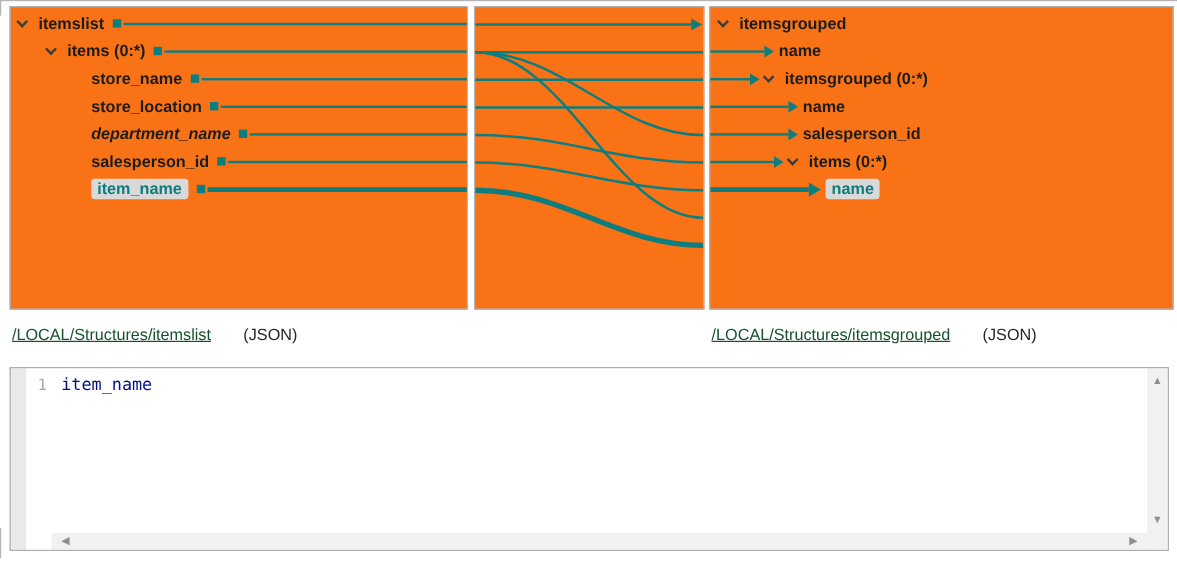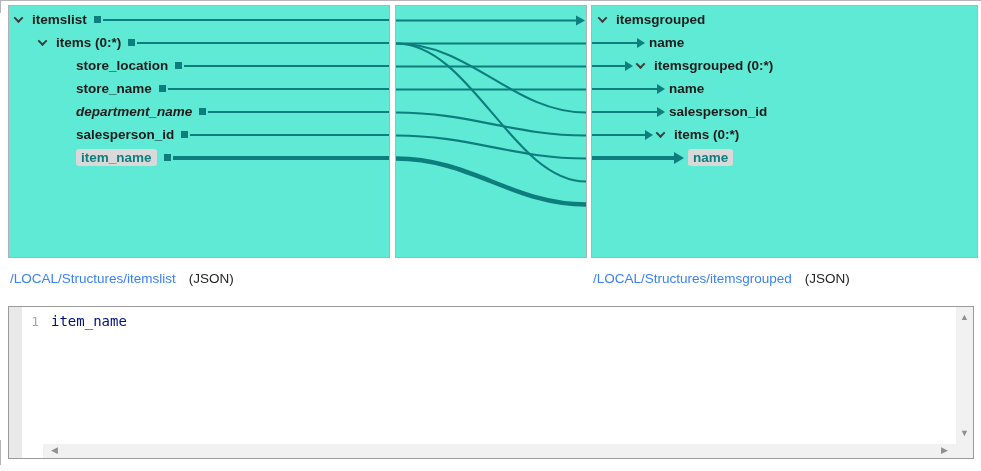--- a/index.html
+++ b/index.html
@@ -1,21 +1,21 @@
 <!DOCTYPE html>
 <html><head>
 <meta charset="utf-8">
 <style>
   * { margin:0; padding:0; box-sizing:border-box; }
   html,body { width:981px; height:471px; background:#fff; overflow:hidden;
               font-family:"Liberation Sans", sans-serif; }
   .edge { position:absolute; background:#b4b4b7; }
 
   
-  .panel { position:absolute; top:5px; height:253px; border:1px solid #b2b2b5; background:#5eead4; }
+  .panel { position:absolute; top:5px; height:253px; border:1px solid #b2b2b5; background:#f97316; }
   #src-panel { left:8px;  width:382px; }
   #mid-panel { left:395px; width:192px; }
   #tgt-panel { left:591px; width:387px; }
   .tree { padding-top:2px; }
   .trow { display:flex; align-items:center; height:23px; font-size:13.5px; font-weight:bold; color:#1c1c1c; }
   .chev { width:7px; height:7px; border-right:2px solid #3d3d3d; border-bottom:2px solid #3d3d3d;
           transform:rotate(45deg) translate(-1px,-1px); display:inline-block; flex:none; margin-right:10px; }
   .lbl  { white-space:nowrap; }
   .sel  { background:#d9d9d9; border-radius:3px; padding:1px 5px; color:#0e7d7e; }
   .sq   { width:7px; height:7px; background:#0e7d7e; margin-left:7px; flex:none; }
@@ -23,22 +23,22 @@
   .wire.thick { height:4px; }
   .awire { height:2px; background:#0e7d7e; flex:none; }
   .awire.thick { height:4px; }
   .ahead { width:0; height:0; border-left:8px solid #0e7d7e; border-top:5px solid transparent;
            border-bottom:5px solid transparent; flex:none; margin-right:4px; }
   .ahead.thick { border-left-width:10px; border-top-width:6px; border-bottom-width:6px; }
   #map-svg { display:block; width:100%; height:100%; }
 
   
   .schema-link-row { position:absolute; top:271px; font-size:13.5px; }
-  .schema-link-row a { color:#3b82f6; cursor:pointer; }
-  .fmt { color:#262626; margin-left:13px; }
+  .schema-link-row a { color:#14532d; text-decoration:underline; cursor:pointer; }
+  .fmt { color:#262626; margin-left:27px; }
   #src-link { left:10px; }
   #tgt-link { left:593px; }
 
   
   #editor { position:absolute; left:8px; top:306px; width:966px; height:153px;
             border:1px solid #9b9b9b; background:#fff; }
   #gutter-strip { position:absolute; left:0; top:0; bottom:0; width:13px; background:#e9e9e9; }
   #num-col { position:absolute; left:13px; top:0; bottom:0; width:21px; background:#fff; }
   .linenum { position:absolute; top:7px; right:4px; font-family:"DejaVu Sans Mono", monospace;
              font-size:13px; color:#a6a6a6; }
@@ -68,26 +68,26 @@
         <span class="sq"></span>
         <span class="wire"></span>
       </div>
       <div class="trow" style="padding-left: 30px;">
         <span class="chev"></span>
         <span class="lbl">items (0:*)</span>
         <span class="sq"></span>
         <span class="wire"></span>
       </div>
       <div class="trow" style="padding-left: 67px;">
-        <span class="lbl">store_location</span>
+        <span class="lbl">store_name</span>
         <span class="sq"></span>
         <span class="wire"></span>
       </div>
       <div class="trow" style="padding-left: 67px;">
-        <span class="lbl">store_name</span>
+        <span class="lbl">store_location</span>
         <span class="sq"></span>
         <span class="wire"></span>
       </div>
       <div class="trow" style="padding-left: 67px; font-style: italic;">
         <span class="lbl">department_name</span>
         <span class="sq"></span>
         <span class="wire"></span>
       </div>
       <div class="trow" style="padding-left: 67px;">
         <span class="lbl">salesperson_id</span>

